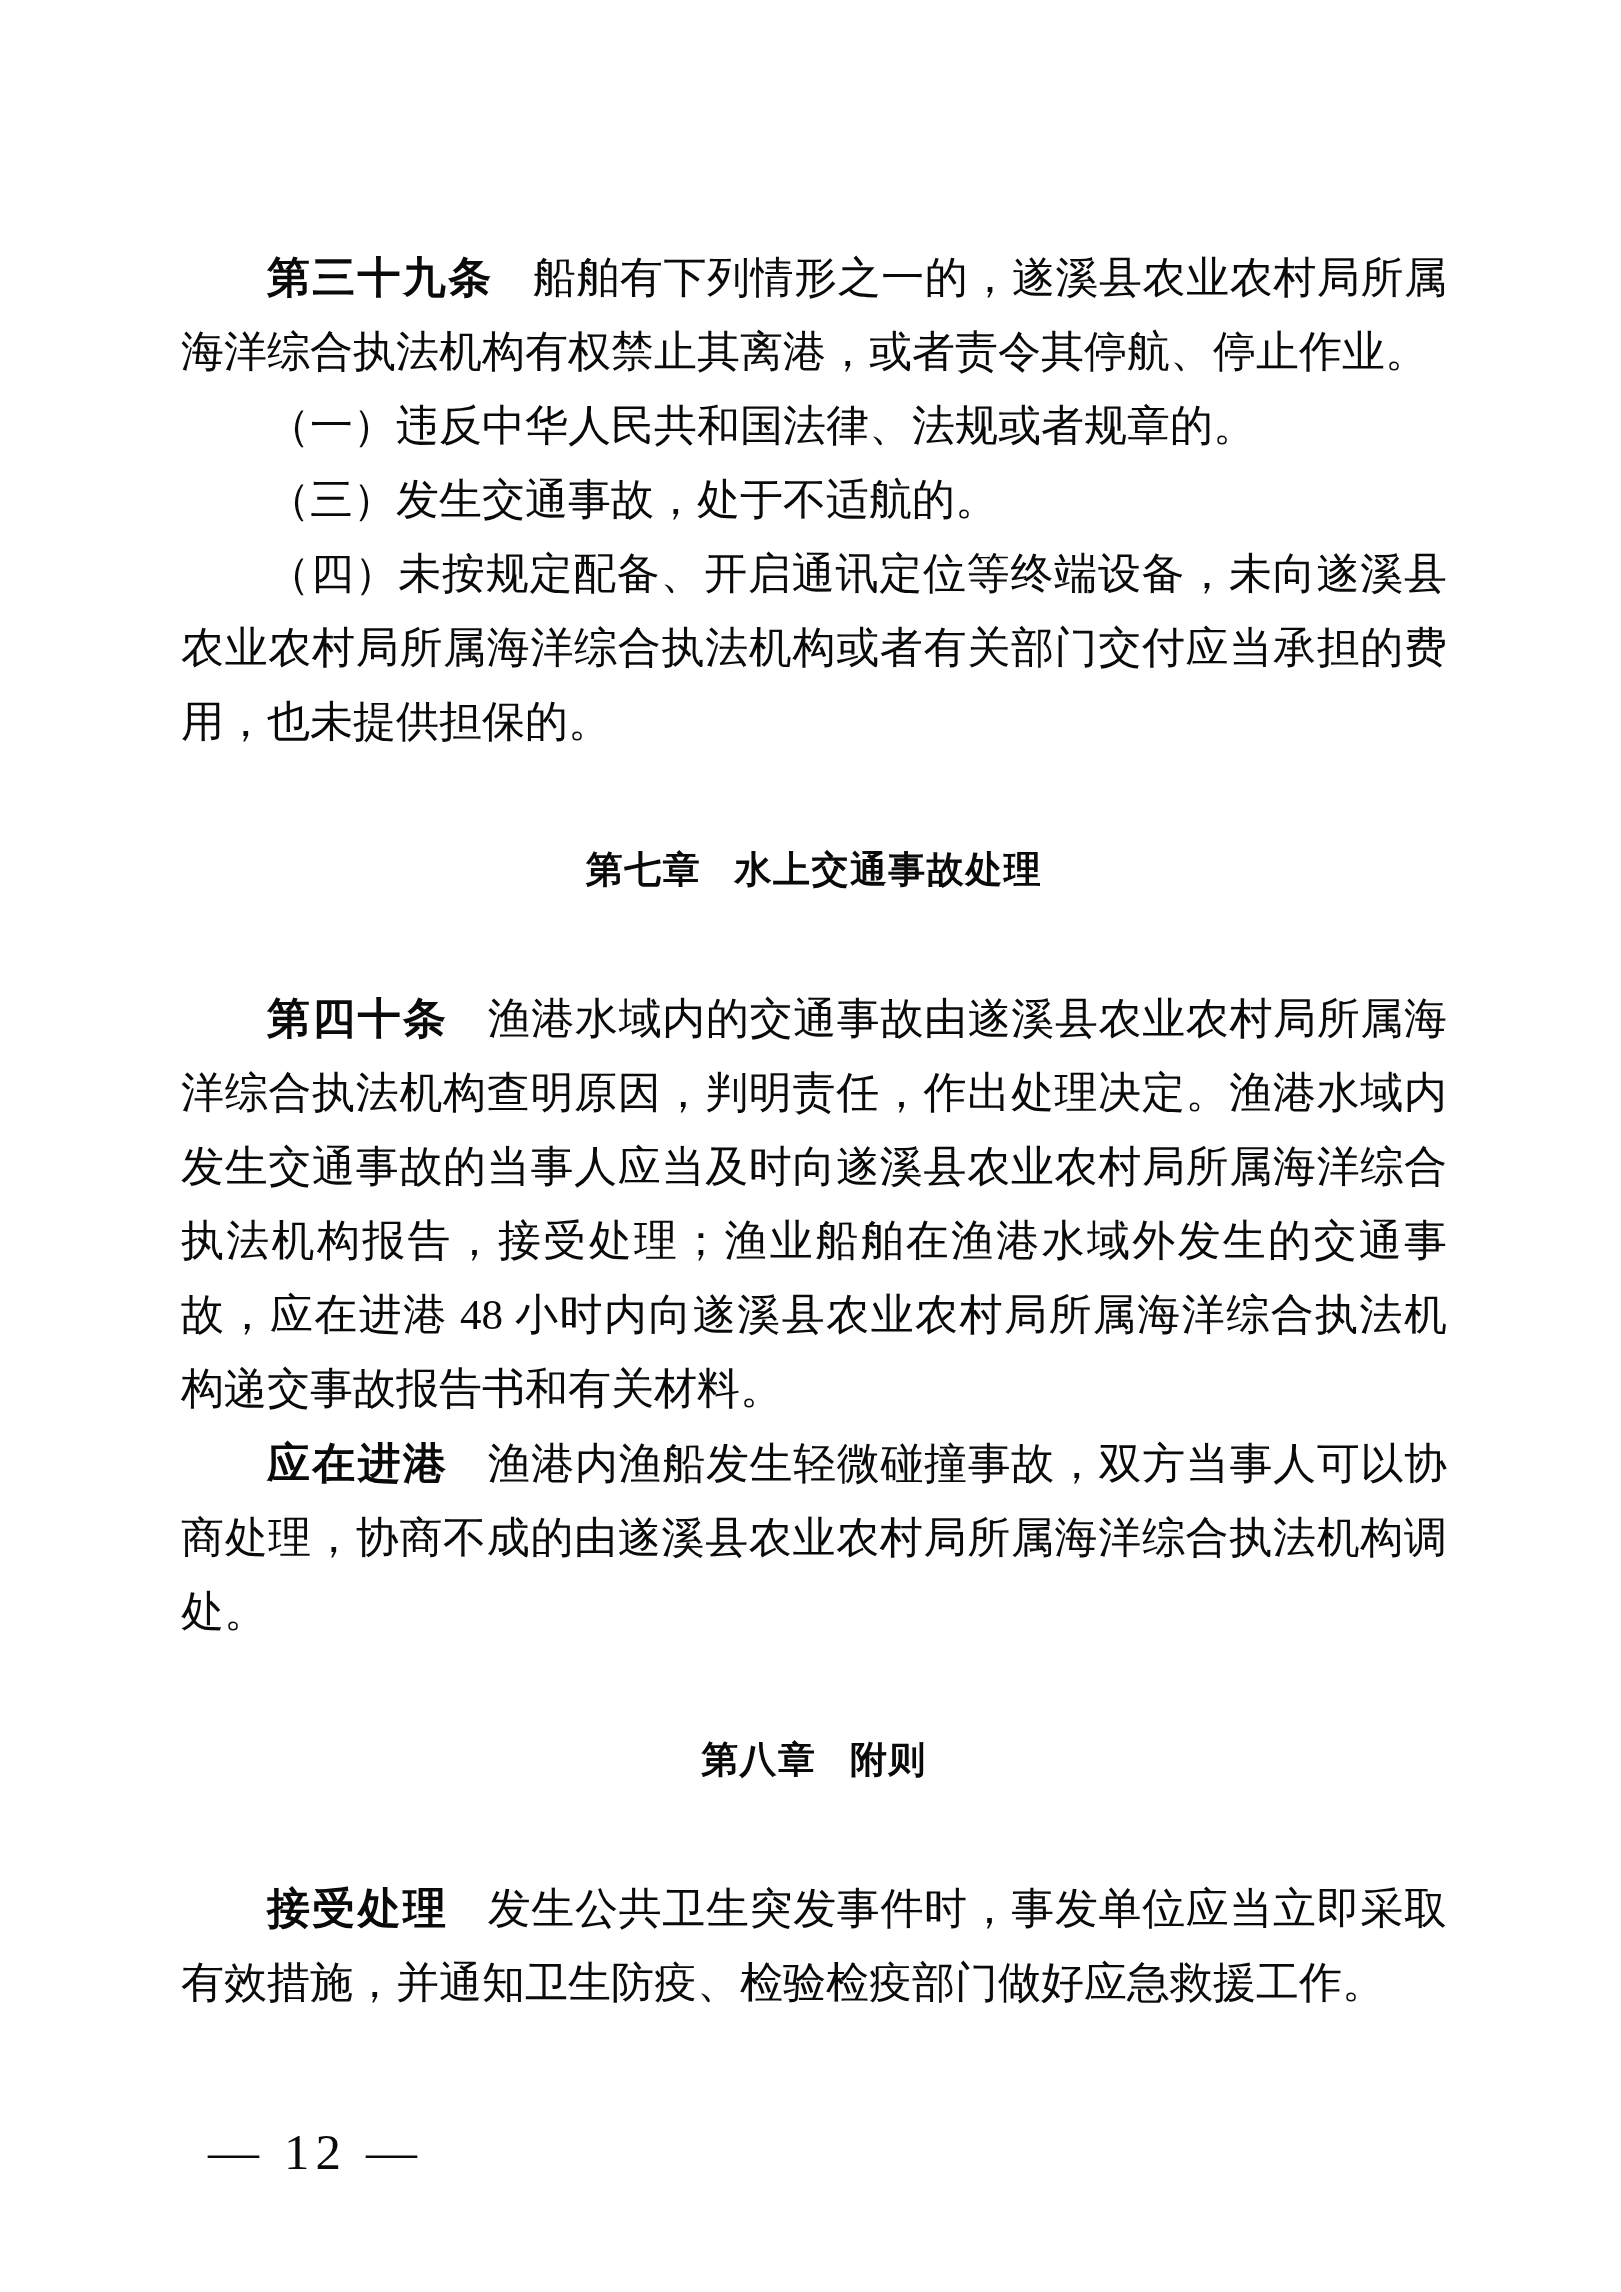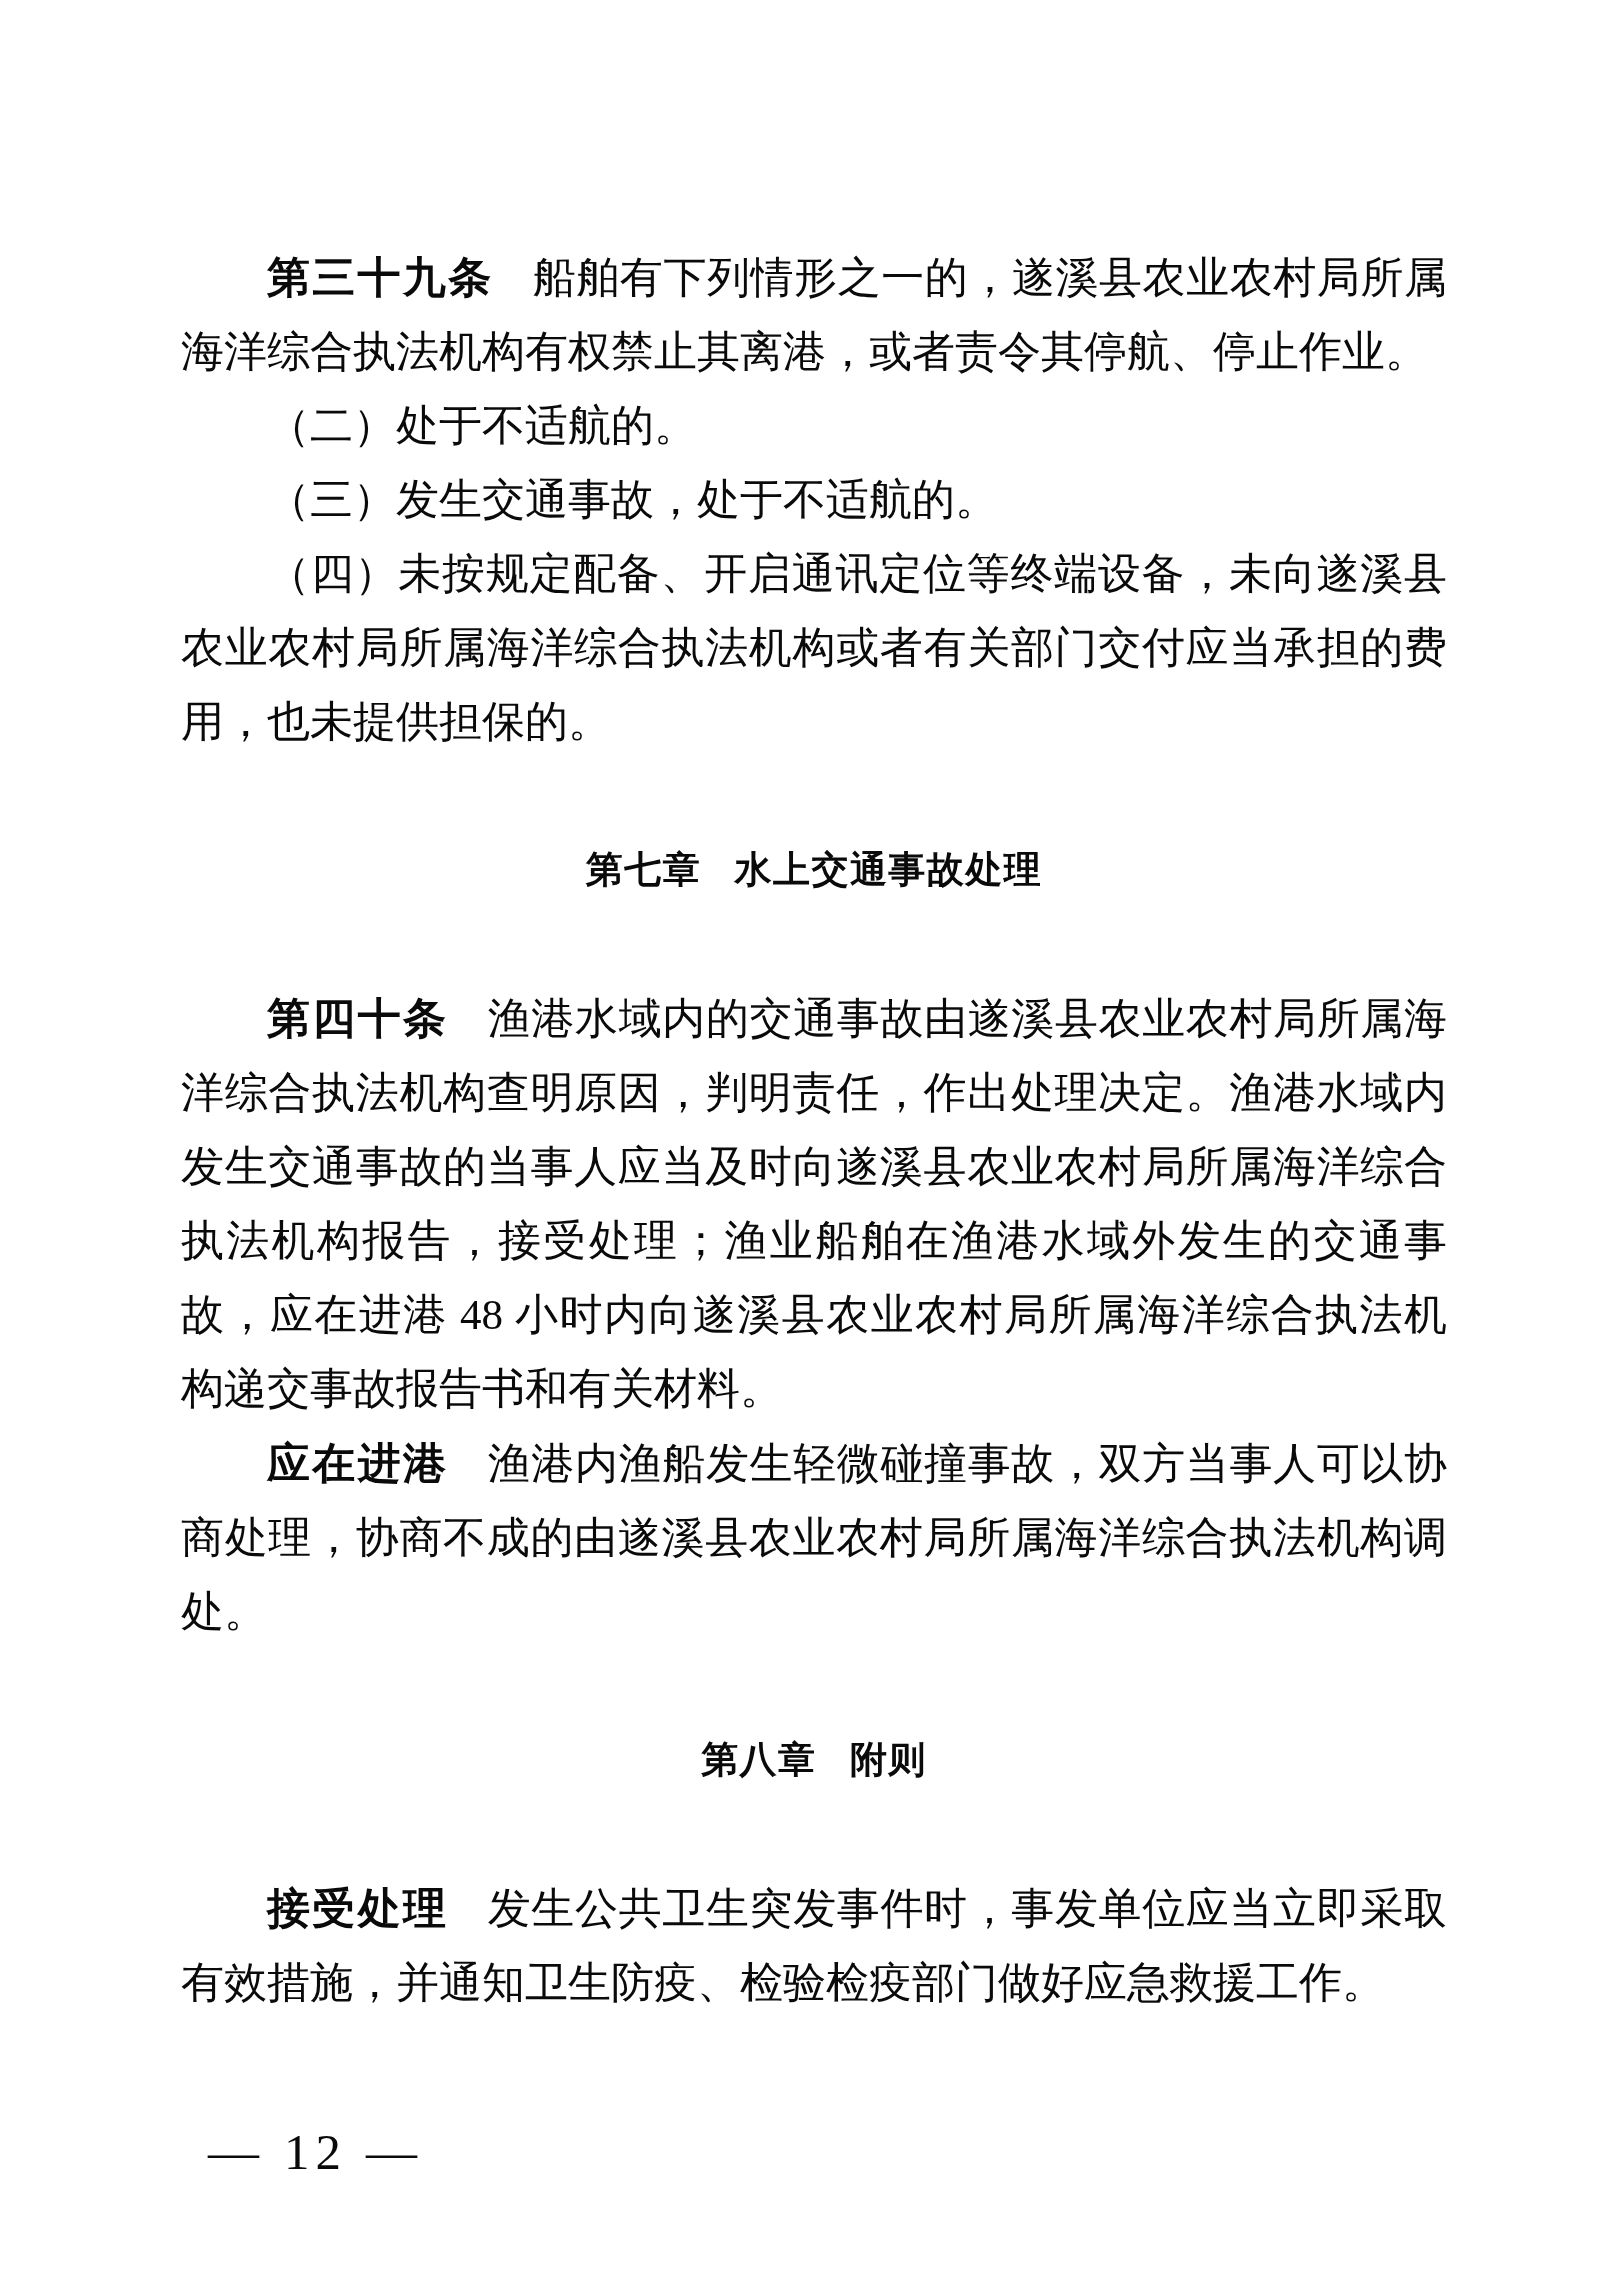--- a/index.html
+++ b/index.html
@@ -65,22 +65,22 @@
   }
 </style>
 </head>
 <body>
 
 <div class="page">
   <div class="content">
 
     <p class="para"><span class="art-num">第三十九条</span><span class="art-gap"></span><span>船舶有下列情形之一的，遂溪县农业农村局所属海洋综合执法机构有权禁止其离港，或者责令其停航、停止作业。</span></p>
 
+    <p class="para"><span>（一）违反中华人民共和国法律、法规或者规章的。</span></p>
 
-    <p class="para"><span>（二）处于不适航的。</span></p>
 
     <p class="para"><span>（三）发生交通事故，处于不适航的。</span></p>
 
     <p class="para"><span>（四）未按规定配备、开启通讯定位等终端设备，未向遂溪县农业农村局所属海洋综合执法机构或者有关部门交付应当承担的费用，也未提供担保的。</span></p>
 
     <p class="para chapter-heading"><span>第七章</span><span class="chapter-gap"></span><span>水上交通事故处理</span></p>
 
     <p class="para"><span class="art-num">第四十条</span><span class="art-gap"></span><span>渔港水域内的交通事故由遂溪县农业农村局所属海洋综合执法机构查明原因，判明责任，作出处理决定。渔港水域内发生交通事故的当事人应当及时向遂溪县农业农村局所属海洋综合执法机构报告，接受处理；渔业船舶在渔港水域外发生的交通事故，应在进港 48 小时内向遂溪县农业农村局所属海洋综合执法机构递交事故报告书和有关材料。</span></p>
 
     <p class="para"><span class="art-num">应在进港</span><span class="art-gap"></span><span>渔港内渔船发生轻微碰撞事故，双方当事人可以协商处理，协商不成的由遂溪县农业农村局所属海洋综合执法机构调处。</span></p>

